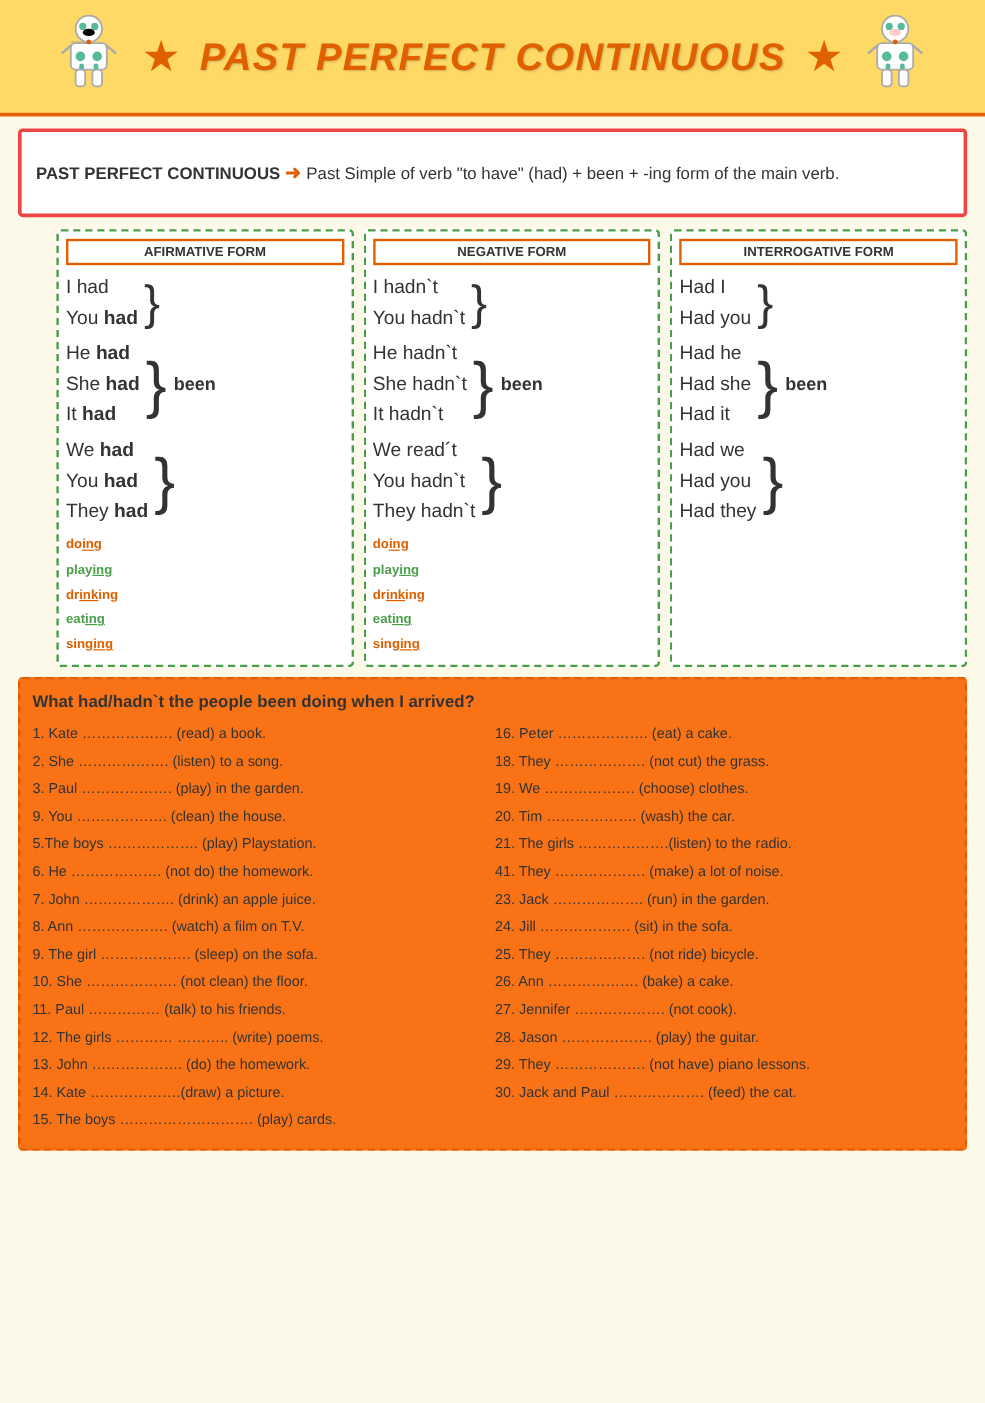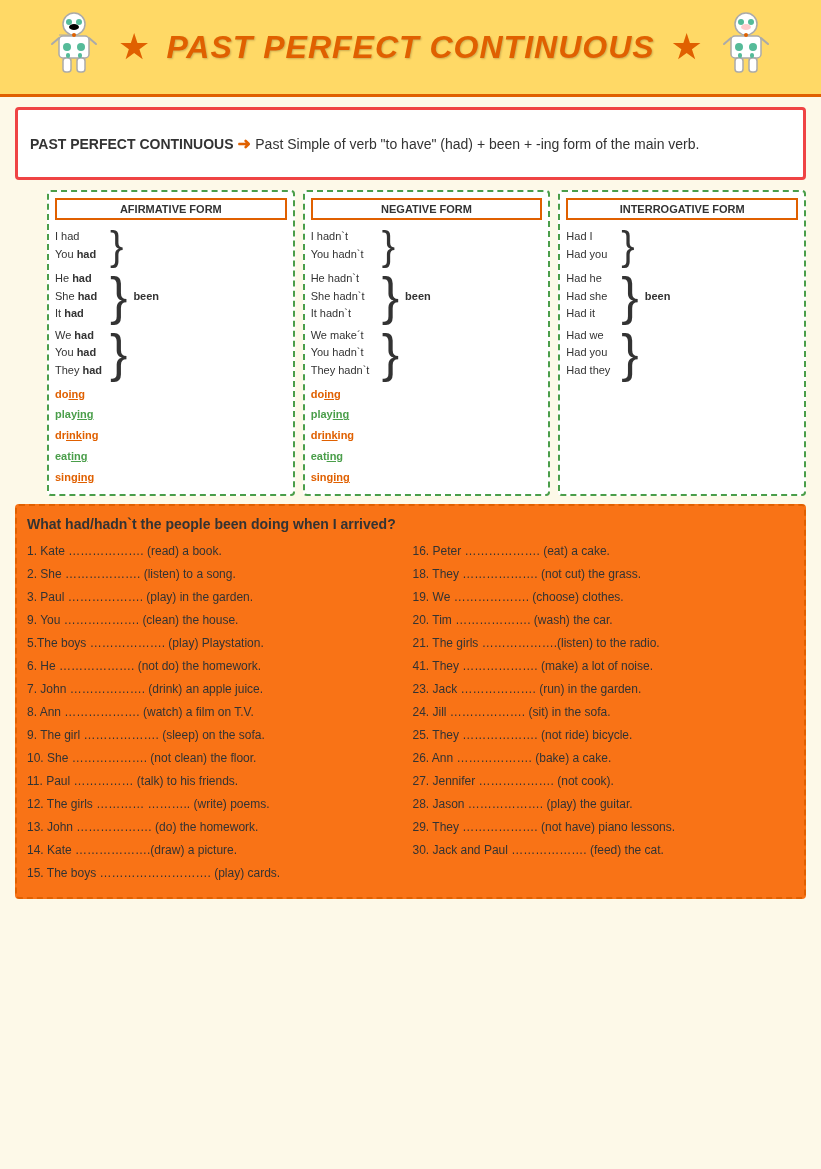--- a/index.html
+++ b/index.html
@@ -80,35 +80,35 @@
       background: #fff;
     }
 
     .verb-group {
       display: flex;
       align-items: center;
       margin-bottom: 4px;
     }
 
     .pronouns-col {
-      font-size: 11px;
+      font-size: 16px;
       line-height: 1.6;
       flex: 0 0 auto;
       padding-right: 2px;
     }
 
     .brace {
       font-size: 40px;
       color: #333;
       line-height: 1;
       margin: 0 3px;
     }
 
     .been-word {
-      font-size: 11px;
+      font-size: 15px;
       font-weight: bold;
       color: #333;
       margin: 0 3px;
     }
 
     .ing-verbs {
       font-size: 11px;
       line-height: 1.9;
       color: #e06000;
       font-weight: bold;
@@ -268,21 +268,21 @@
       <div class="pronouns-col">
         <div>He hadn`t</div>
         <div>She hadn`t</div>
         <div>It hadn`t</div>
       </div>
       <span class="brace" style="font-size:52px">}</span>
       <span class="been-word">been</span>
     </div>
     <div class="verb-group">
       <div class="pronouns-col">
-        <div>We make´t</div>
+        <div>We read´t</div>
         <div>You hadn`t</div>
         <div>They hadn`t</div>
       </div>
       <span class="brace" style="font-size:52px">}</span>
     </div>
     <div class="ing-verbs">
       <div>do<u>ing</u></div>
       <div style="color:#4a9e4a">play<u>ing</u></div>
       <div>dr<u>ink</u>ing</div>
       <div style="color:#4a9e4a">eat<u>ing</u></div>

